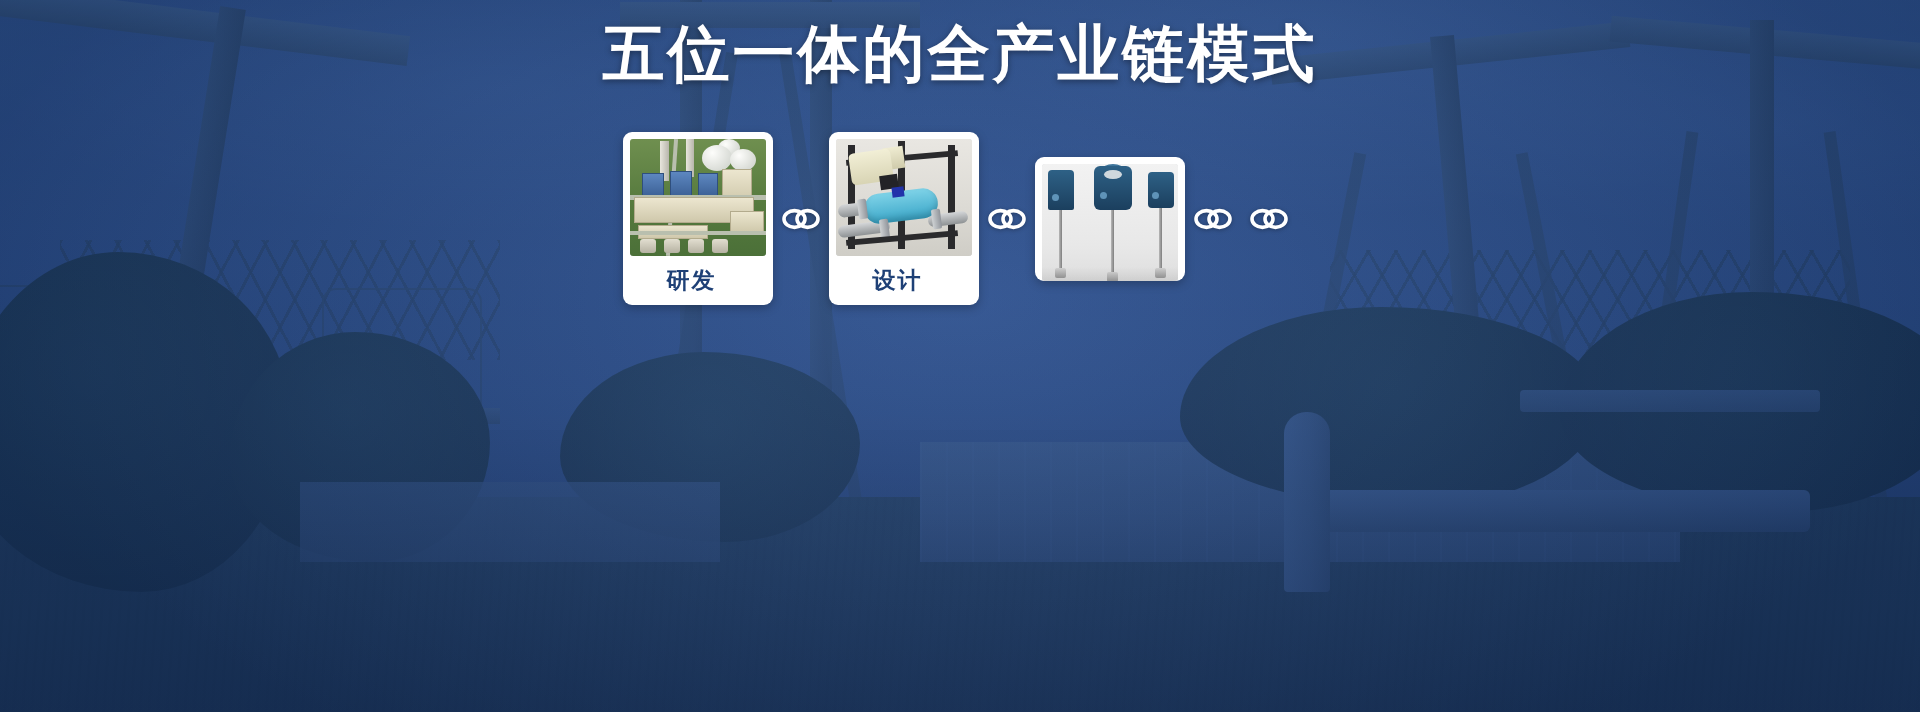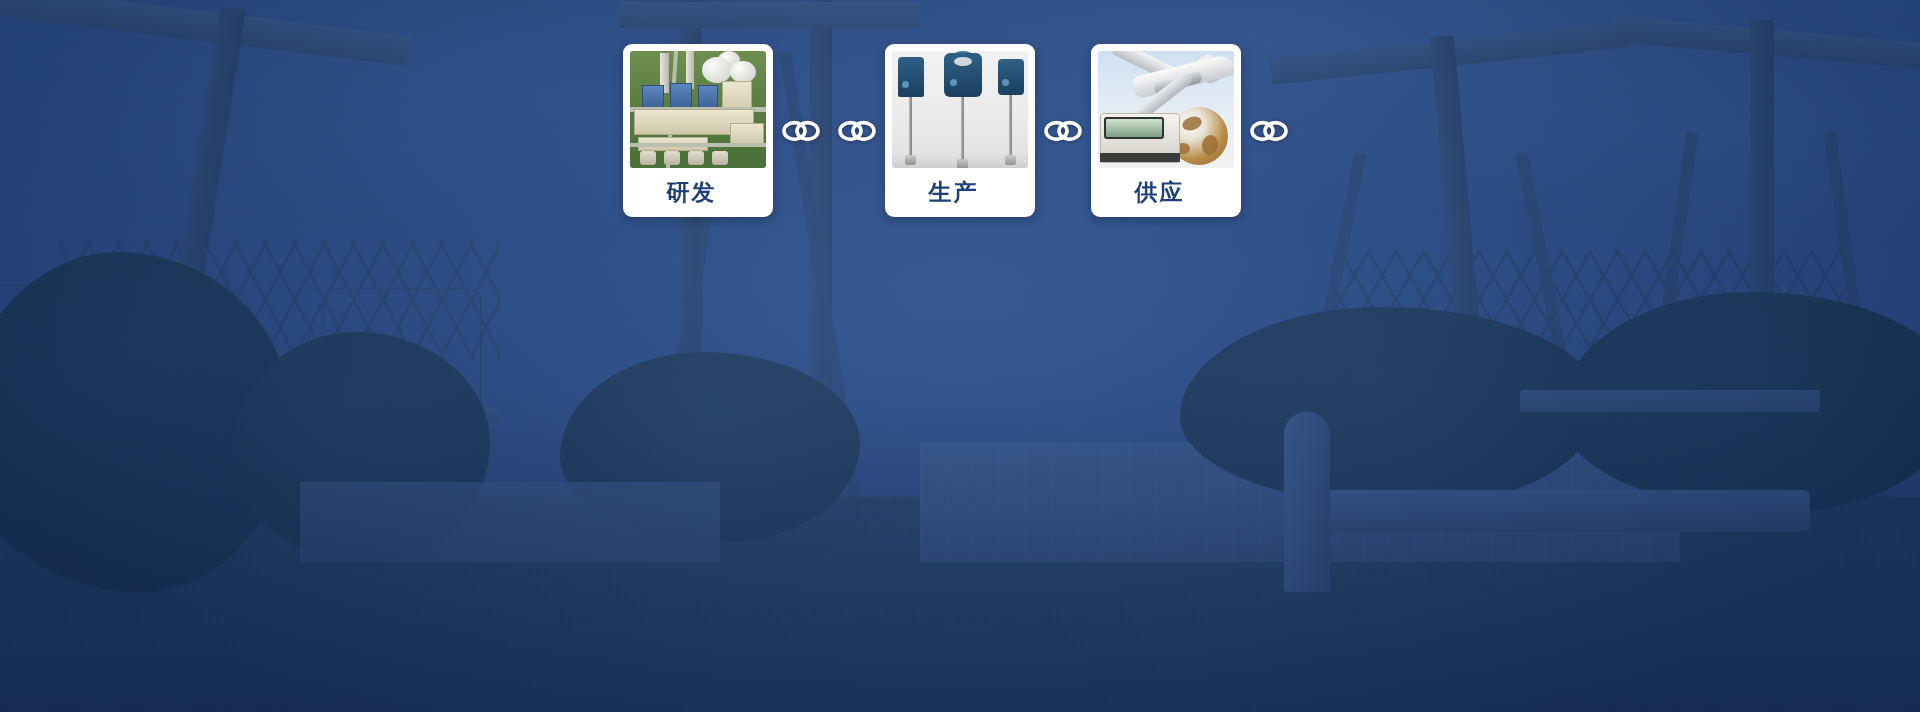--- a/index.html
+++ b/index.html
@@ -416,20 +416,21 @@
     <div class="bg-pipe-elbow"></div>
   </div>
 
   <div class="bg-overlay"></div>
   <div class="bg-overlay2"></div>
   <div class="bg-vignette"></div>
 
   <div class="content">
 
 
+    <h1 class="title">五位一体的全产业链模式</h1>
 
     <div class="chain-row">
 
       <div class="card">
         <div class="card-thumb">
           <div class="art-plant">
             <div class="road rd3"></div>
             <div class="stack s1"></div>
               <div class="stack s2"></div>
             <div class="dome d3"></div>
@@ -455,20 +456,43 @@
 
       <div class="link-icon">
         <svg width="40" height="24" viewBox="0 0 40 24" aria-hidden="true">
           <g fill="none" stroke="#ffffff" stroke-width="3.6" stroke-linecap="round">
             <ellipse cx="13.5" cy="12" rx="10.5" ry="8.4"></ellipse>
             <ellipse cx="26.5" cy="12" rx="10.5" ry="8.4"></ellipse>
           </g>
         </svg>
       </div>
 
+      <div class="card">
+        <div class="card-thumb">
+          <div class="art-cad">
+            <div class="frame f4"></div>
+            <div class="frame f1"></div>
+              <div class="frame f2"></div>
+              <div class="frame f3"></div>
+            <div class="motorcap"></div>
+              <div class="motor"></div>
+              <div class="blk"></div>
+            <div class="pipe p1"></div>
+              <div class="pipe p2"></div>
+              <div class="pipe p3"></div>
+            <div class="pump"></div>
+              <div class="pumpbadge"></div>
+            <div class="flange fl1"></div>
+              <div class="flange fl2"></div>
+              <div class="flange fl3"></div>
+            <div class="frame f5"></div>
+          </div>
+        </div>
+        <div class="card-label">设计</div>
+      </div>
 
       <div class="link-icon">
         <svg width="40" height="24" viewBox="0 0 40 24" aria-hidden="true">
           <g fill="none" stroke="#ffffff" stroke-width="3.6" stroke-linecap="round">
             <ellipse cx="13.5" cy="12" rx="10.5" ry="8.4"></ellipse>
             <ellipse cx="26.5" cy="12" rx="10.5" ry="8.4"></ellipse>
           </g>
         </svg>
       </div>
 
@@ -485,52 +509,31 @@
               <div class="knob n3"></div>
             <div class="rod r1"></div>
               <div class="rod r2"></div>
               <div class="rod r3"></div>
             <div class="tipw t1"></div>
               <div class="tipw t2"></div>
               <div class="tipw t3"></div>
             <div class="sh"></div>
           </div>
         </div>
-        <div class="card-label">生产</div>
       </div>
 
       <div class="link-icon">
         <svg width="40" height="24" viewBox="0 0 40 24" aria-hidden="true">
           <g fill="none" stroke="#ffffff" stroke-width="3.6" stroke-linecap="round">
             <ellipse cx="13.5" cy="12" rx="10.5" ry="8.4"></ellipse>
             <ellipse cx="26.5" cy="12" rx="10.5" ry="8.4"></ellipse>
           </g>
         </svg>
       </div>
 
-      <div class="card">
-        <div class="card-thumb">
-          <div class="art-logi">
-            <div class="wingA"></div>
-            <div class="tail"></div>
-            <div class="fuse"></div>
-            <div class="eng e1"></div>
-              <div class="eng e2"></div>
-            <div class="wingB"></div>
-            <div class="globe"></div>
-            <div class="cont g1"></div>
-              <div class="cont g2"></div>
-              <div class="cont g3"></div>
-            <div class="truck"></div>
-              <div class="cabwin"></div>
-              <div class="bump"></div>
-          </div>
-        </div>
-        <div class="card-label">供应</div>
-      </div>
 
       <div class="link-icon">
         <svg width="40" height="24" viewBox="0 0 40 24" aria-hidden="true">
           <g fill="none" stroke="#ffffff" stroke-width="3.6" stroke-linecap="round">
             <ellipse cx="13.5" cy="12" rx="10.5" ry="8.4"></ellipse>
             <ellipse cx="26.5" cy="12" rx="10.5" ry="8.4"></ellipse>
           </g>
         </svg>
       </div>
 

